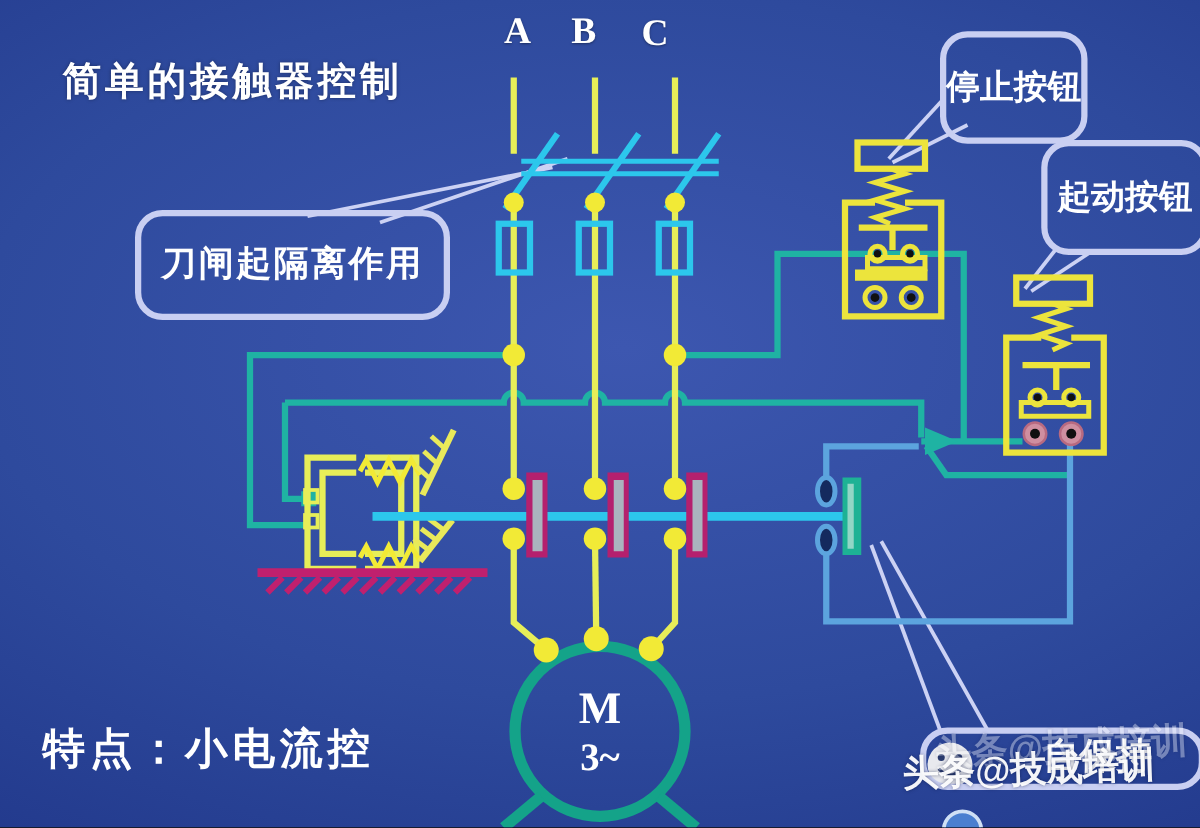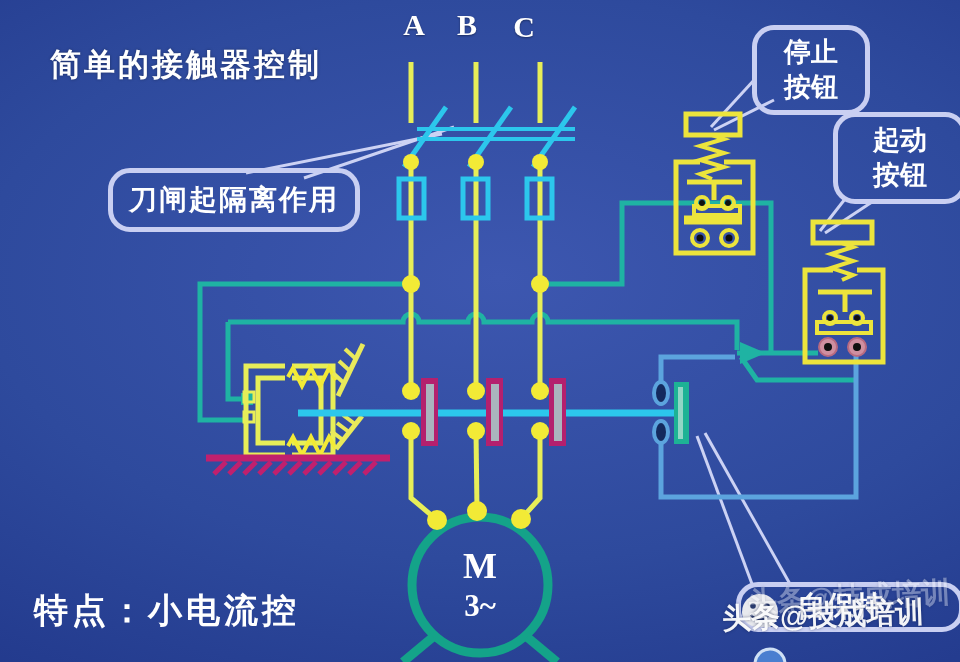--- a/index.html
+++ b/index.html
@@ -7,21 +7,21 @@
     position:relative;width:960px;height:662px;overflow:hidden;
     background:radial-gradient(120% 95% at 52% 42%, #3d57b0 0%, #2e4a9d 45%, #22398c 78%, #172f7c 100%);
     font-family:"Liberation Serif", serif;
   }
   .abs{position:absolute;}
   .ctext{color:#ffffff;font-weight:bold;}
   .title{font-size:31px;letter-spacing:3px;text-shadow:0 0 3px rgba(0,0,0,.35);}
   .phase-label{font-size:30px;width:34px;text-align:center;text-shadow:0 1px 2px rgba(0,0,0,.4);}
   .callout{
     border:5px solid #c9cff2;border-radius:22px;background:transparent;
-    display:flex;align-items:center;justify-content:center;flex-direction:column;
+    display:flex;align-items:center;justify-content:center;flex-direction:row;
     color:#fff;font-weight:bold;box-sizing:border-box;
   }
   .callout .line{line-height:1.3;}
   .feature{font-size:34px;letter-spacing:4px;}
   .watermark{
     font-family:"Liberation Sans", sans-serif;font-weight:bold;font-size:29px;
     color:rgba(255,255,255,.95);text-shadow:0 0 3px rgba(10,20,60,.5);white-space:nowrap;
   }
   .watermark.ghost{opacity:.38;}
   svg{position:absolute;left:0;top:0;}
@@ -238,36 +238,36 @@
     </g>
     <circle cx="770" cy="664" r="15" fill="#4a7fd0" stroke="#cfe0f5" stroke-width="3"></circle>
   </svg>
 
   <div class="abs ctext title" style="left:50px;top:44px;">简单的接触器控制</div>
 
   <div class="abs ctext phase-label" style="left:397px;top:8px;">A</div>
   <div class="abs ctext phase-label" style="left:450px;top:8px;">B</div>
   <div class="abs ctext phase-label" style="left:507px;top:10px;">C</div>
 
-  <div class="callout abs" style="left:108px;top:168px;width:252px;height:64px;font-size:28px;letter-spacing:2px;">
+  <div class="callout abs" style="left:108px;top:168px;width:252px;height:88px;font-size:28px;letter-spacing:2px;">
     <span class="line">刀闸起隔离作用</span>
   </div>
 
   <div class="callout abs" style="left:752px;top:25px;width:118px;height:90px;font-size:27px;">
     <span class="line">停止</span>
     <span class="line">按钮</span>
   </div>
 
   <div class="callout abs" style="left:833px;top:112px;width:134px;height:92px;font-size:27px;">
     <span class="line">起动</span>
     <span class="line">按钮</span>
   </div>
 
   <div class="callout abs" style="left:736px;top:582px;width:228px;height:50px;font-size:29px;align-items:flex-start;padding-left:56px;justify-content:center;">
     <span class="line">自保持</span>
   </div>
 
-  <div class="abs ctext feature" style="left:34px;top:576px;margin-top:12px;">特点：小电流控</div>
+  <div class="abs ctext feature" style="left:34px;top:576px;">特点：小电流控</div>
 
   <div class="abs watermark ghost" style="left:748px;top:578px;transform:rotate(-3deg);">头条@技成培训</div>
   <div class="abs watermark" style="left:722px;top:596px;transform:rotate(-2deg);">头条@技成培训</div>
 
 </div>
 
 </body></html>

